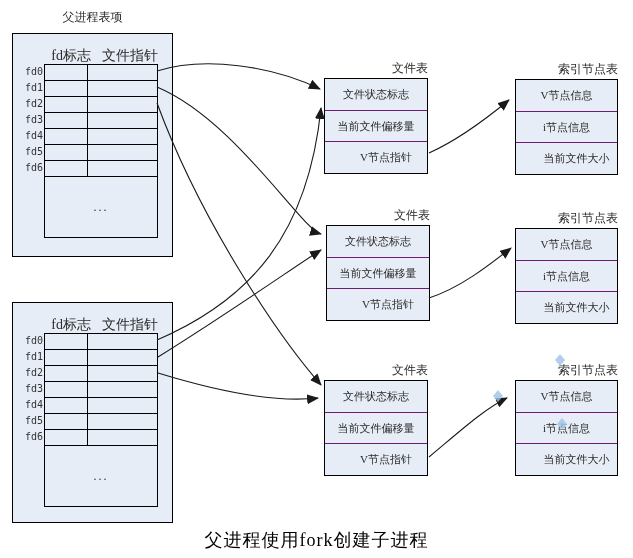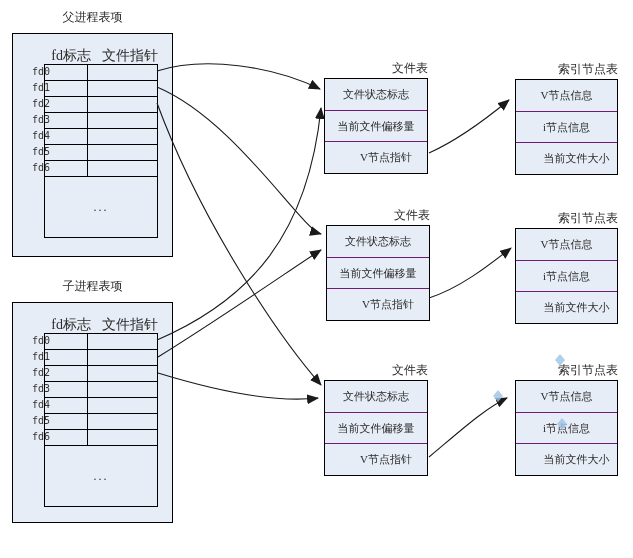--- a/index.html
+++ b/index.html
@@ -11,21 +11,21 @@
   html,body{margin:0;padding:0;background:#fff;}
   .canvas{
     position:relative;width:633px;height:558px;background:#ffffff;
     font-family:"Liberation Serif","DejaVu Serif",serif;color:var(--text);
     overflow:hidden;
   }
   .abs{position:absolute;box-sizing:border-box;}
   .proc-title{font-size:12px;text-align:center;white-space:nowrap;}
   .proc-box{background:var(--table-fill);border:1px solid #000;}
   .hdr{position:absolute;font-size:14px;text-align:right;white-space:nowrap;box-sizing:border-box;}
-  .fd-label{position:absolute;left:19px;width:27px;font-size:10px;line-height:12px;
+  .fd-label{position:absolute;left:12px;width:27px;font-size:10px;line-height:12px;
             font-family:"DejaVu Sans Mono","Liberation Mono",monospace;color:#333;}
   .inner{position:absolute;border:1px solid #000;display:flex;flex-direction:column;box-sizing:border-box;}
   .fd-row{height:16px;box-sizing:border-box;border-bottom:1px solid #000;display:flex;}
   .c1{width:43px;box-sizing:border-box;border-right:1px solid #000;}
   .c2{flex:1;}
   .dots{flex:1;display:flex;align-items:center;justify-content:center;font-size:12px;letter-spacing:2px;}
   .mini-title{font-size:12px;text-align:right;white-space:nowrap;}
   .mini{background:var(--table-fill);border:1px solid #000;display:flex;flex-direction:column;}
   .mrow{flex:1;border-bottom:1px solid #701a75;display:flex;align-items:center;justify-content:center;
         font-size:11px;white-space:nowrap;}
@@ -82,21 +82,20 @@
           <div class="c2"></div>
         </div>
       <div class="fd-row">
           <div class="c1"></div>
           <div class="c2"></div>
         </div>
       <div class="dots">...</div>
     </div>
   </div>
 
-  <div class="abs proc-title" style="left:12px;top:278px;width:161px">子进程表项</div>
 
   <div class="abs proc-box" style="left:12px;top:302px;width:161px;height:221px">
     <span class="hdr" style="left:28px;top:13px;width:50px">fd标志</span>
     <span class="hdr" style="left:75px;top:13px;width:70px">文件指针</span>
 
     <span class="fd-label" style="top:32px">fd0</span>
     <span class="fd-label" style="top:48px">fd1</span>
     <span class="fd-label" style="top:64px">fd2</span>
     <span class="fd-label" style="top:80px">fd3</span>
     <span class="fd-label" style="top:96px">fd4</span>
@@ -171,20 +170,21 @@
     <div class="mrow">当前文件大小</div>
   </div>
 
   <div class="abs mini-title" style="left:515px;top:362px;width:103px">索引节点表</div>
   <div class="abs mini" style="left:515px;top:380px;width:103px;height:96px">
     <div class="mrow">V节点信息</div>
     <div class="mrow">i节点信息</div>
     <div class="mrow">当前文件大小</div>
   </div>
 
+  <div class="caption">父进程使用fork创建子进程</div>
 
   <svg class="overlay" width="633" height="558" viewBox="0 0 633 558">
     <defs>
       <marker id="ah" markerUnits="userSpaceOnUse" markerWidth="12" markerHeight="10" refX="11" refY="5" orient="auto">
         <path class="ah" d="M0,0 L12,5 L0,10 z"></path>
       </marker>
     </defs>
 
     <path class="arrow" d="M157,71 C205,56 272,66 320,89" marker-end="url(#ah)"></path>
     <path class="arrow" d="M157,87 C235,120 300,228 321,234" marker-end="url(#ah)"></path>

